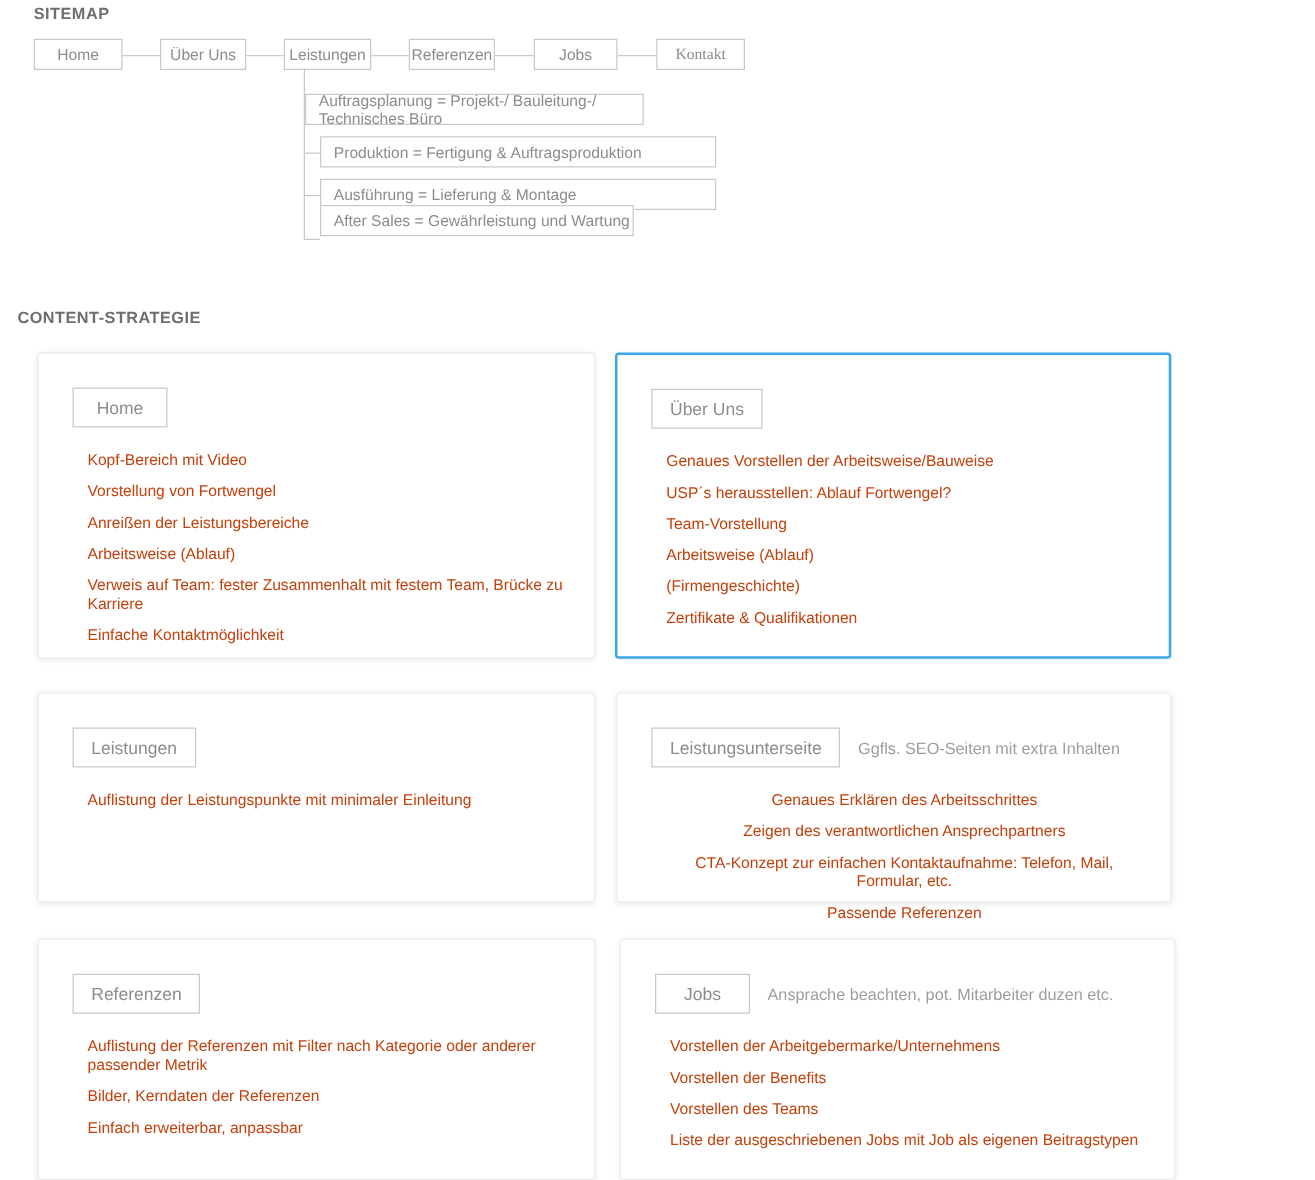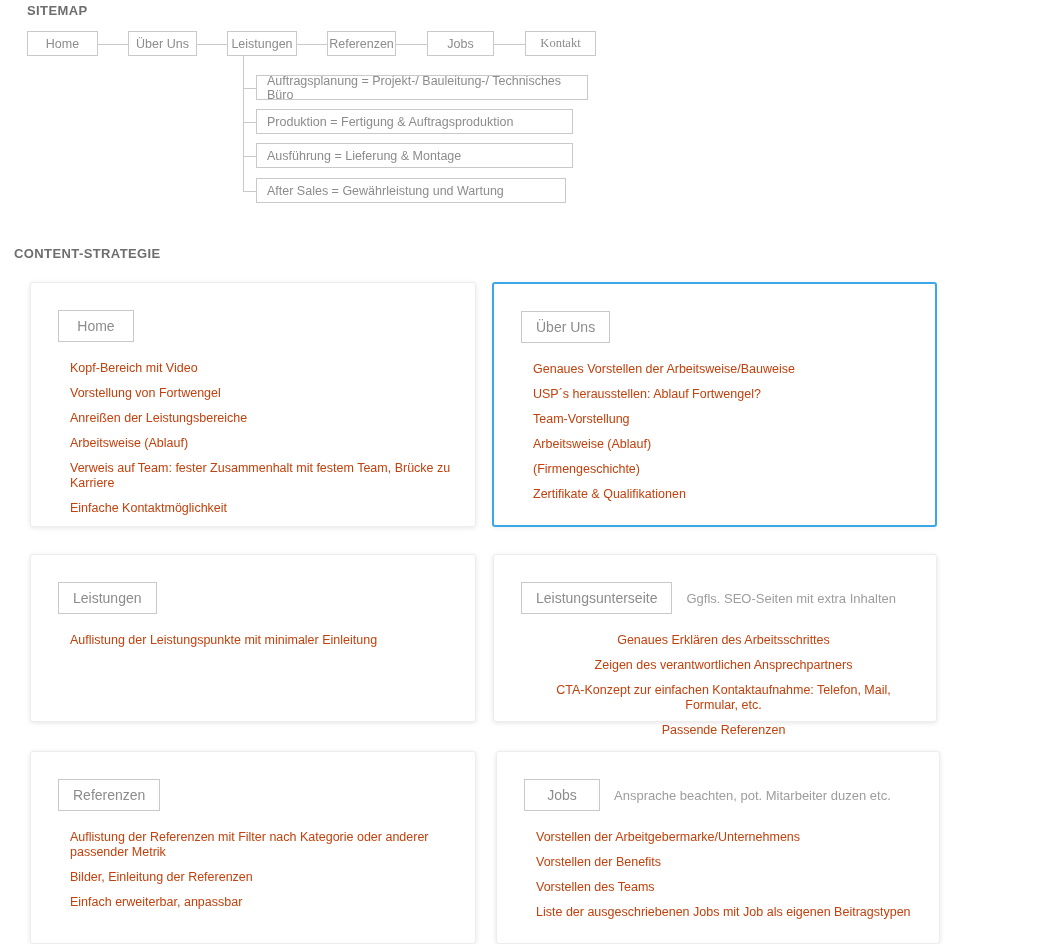--- a/index.html
+++ b/index.html
@@ -124,27 +124,27 @@
       <div class="connector h" style="left: 396px; top: 43.5px; width: 31px;"></div>
       <div class="connector h" style="left: 494px; top: 43.5px; width: 31px;"></div>
       <div class="node" style="left: 27px; top: 31px; width: 71px;">Home</div>
       <div class="node" style="left: 128px; top: 31px; width: 69px;">Über Uns</div>
       <div class="node" style="left: 227px; top: 31px; width: 70px;">Leistungen</div>
       <div class="node" style="left: 327px; top: 31px; width: 69px;">Referenzen</div>
       <div class="node" style="left: 427px; top: 31px; width: 67px;">Jobs</div>
       <div class="node" style="left: 525px; top: 31px; width: 71px; font-family: Liberation Serif, serif;">Kontakt</div>
       <div class="connector v" style="left: 243px; top: 56px; height: 134.5px;"></div>
       <div class="connector h" style="left: 243px; top: 87.5px; width: 13px;"></div>
-      <div class="node sub" style="left: 256px; top: 75px; width: 332px;">Auftragsplanung = Projekt-/ Bauleitung-/ Technisches Büro</div>
+      <div class="node sub" style="left: 244px; top: 75px; width: 271px;">Auftragsplanung = Projekt-/ Bauleitung-/ Technisches Büro</div>
       <div class="connector h" style="left: 243px; top: 121.5px; width: 13px;"></div>
       <div class="node sub" style="left: 256px; top: 109px; width: 317px;">Produktion = Fertigung &amp; Auftragsproduktion</div>
       <div class="connector h" style="left: 243px; top: 155.5px; width: 13px;"></div>
       <div class="node sub" style="left: 256px; top: 143px; width: 317px;">Ausführung = Lieferung &amp; Montage</div>
       <div class="connector h" style="left: 243px; top: 190.5px; width: 13px;"></div>
-      <div class="node sub" style="left: 256px; top: 178px; width: 310px;">After Sales = Gewährleistung und Wartung</div>
+      <div class="node sub" style="left: 256px; top: 164px; width: 251px;">After Sales = Gewährleistung und Wartung</div>
     </div>
 
   <div class="section-title" id="content-title">CONTENT-STRATEGIE</div>
 
   <div id="cards-layer">
       <div class="card" style="left: 30px; top: 282px; width: 446px; height: 245px;">
         <div class="card-head">
           <div class="card-label">Home</div>
         </div>
         <ul class="card-list">
@@ -188,21 +188,21 @@
           <li>CTA-Konzept zur einfachen Kontaktaufnahme: Telefon, Mail, Formular, etc.</li>
           <li>Passende Referenzen</li>
         </ul>
       </div>
       <div class="card" style="left: 30px; top: 751px; width: 446px; height: 193px;">
         <div class="card-head">
           <div class="card-label">Referenzen</div>
         </div>
         <ul class="card-list">
           <li>Auflistung der Referenzen mit Filter nach Kategorie oder anderer passender Metrik</li>
-          <li>Bilder, Einleitung der Referenzen</li>
+          <li>Bilder, Kerndaten der Referenzen</li>
           <li>Einfach erweiterbar, anpassbar</li>
         </ul>
       </div>
       <div class="card" style="left: 496px; top: 751px; width: 444px; height: 193px;">
         <div class="card-head">
           <div class="card-label">Jobs</div>
           <div class="card-note">Ansprache beachten, pot. Mitarbeiter duzen etc.</div>
         </div>
         <ul class="card-list">
           <li>Vorstellen der Arbeitgebermarke/Unternehmens</li>

